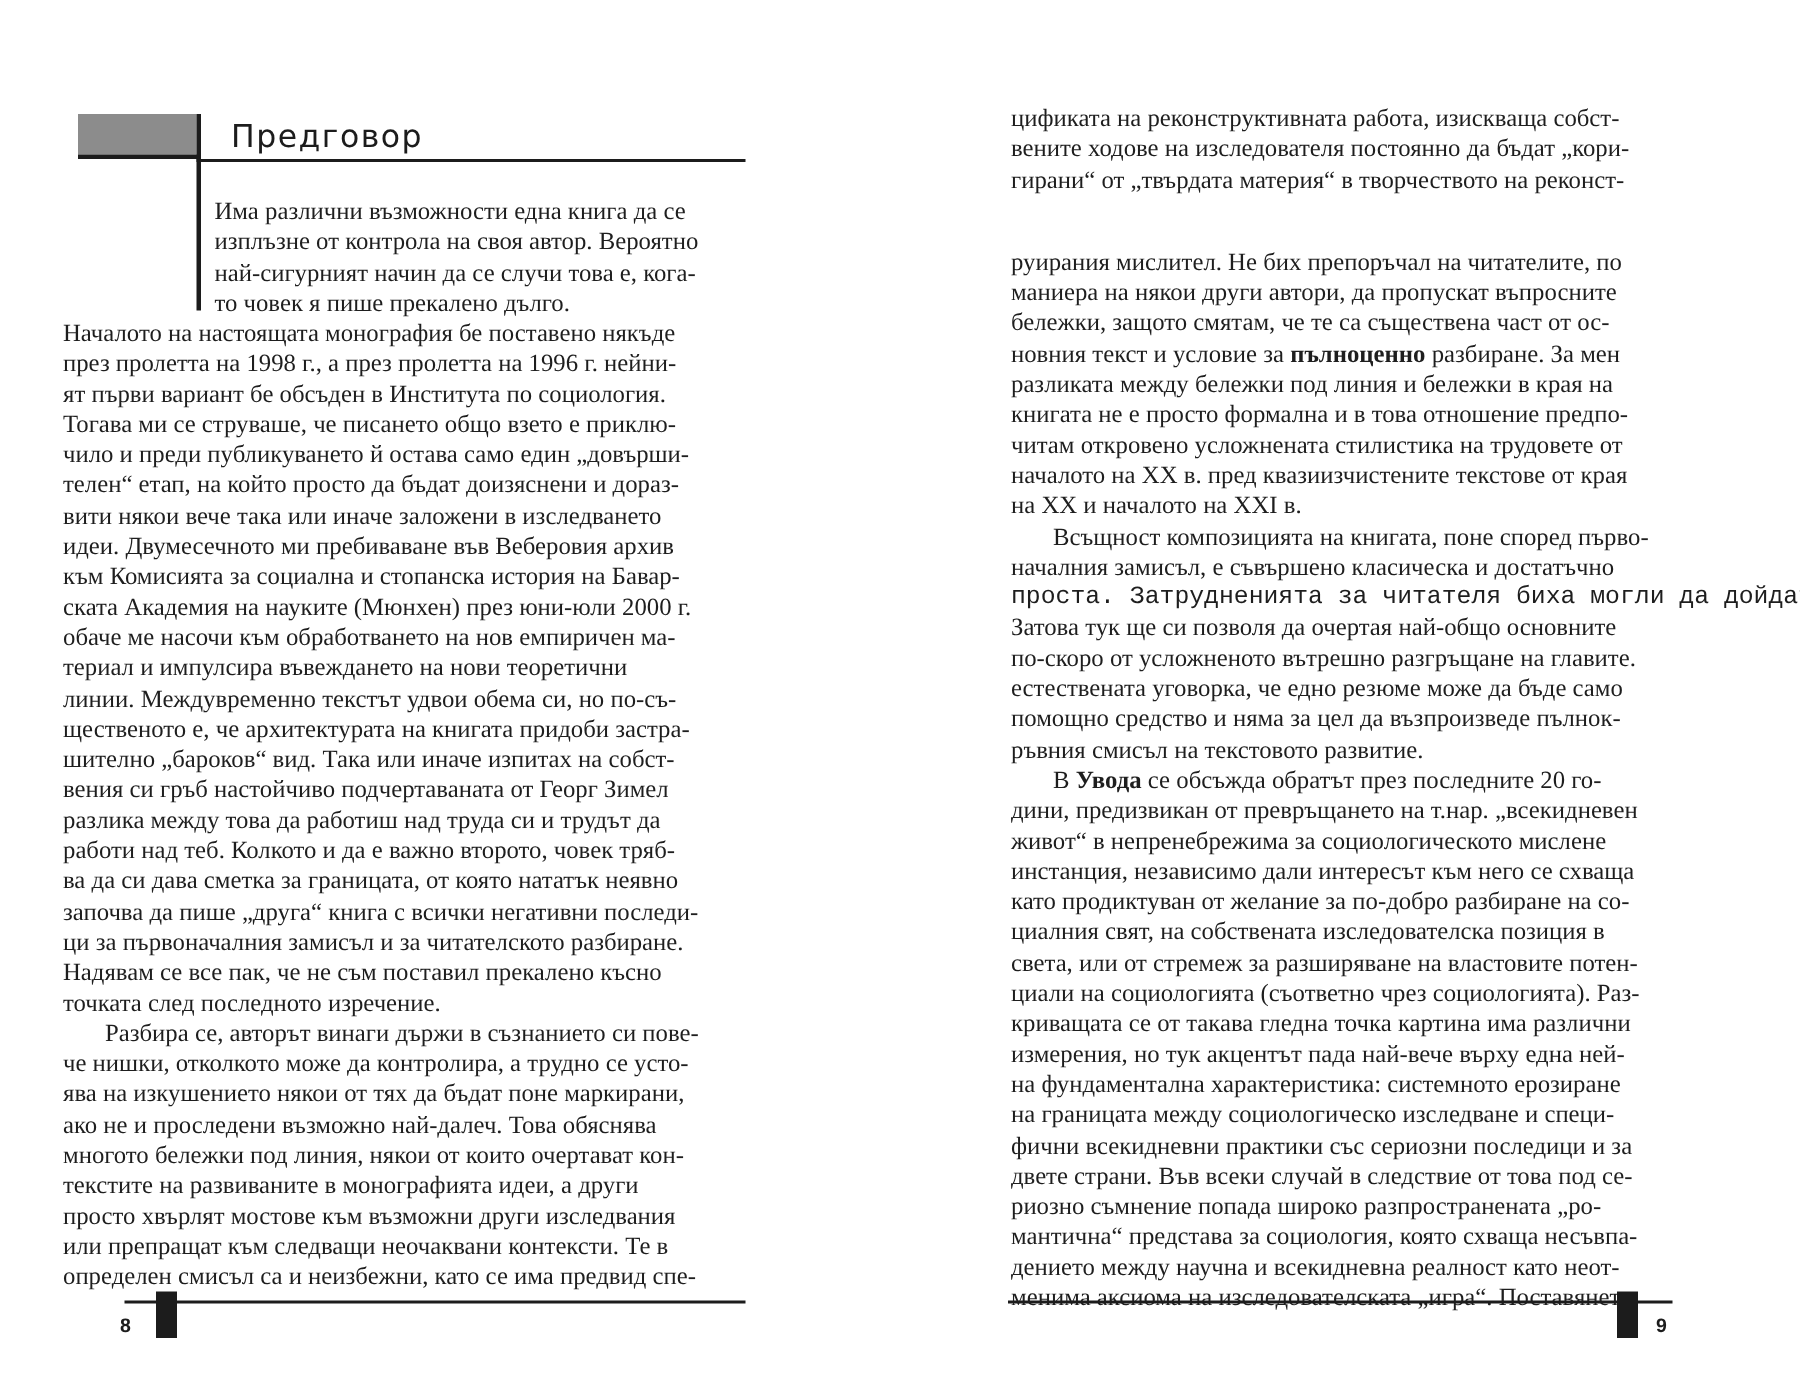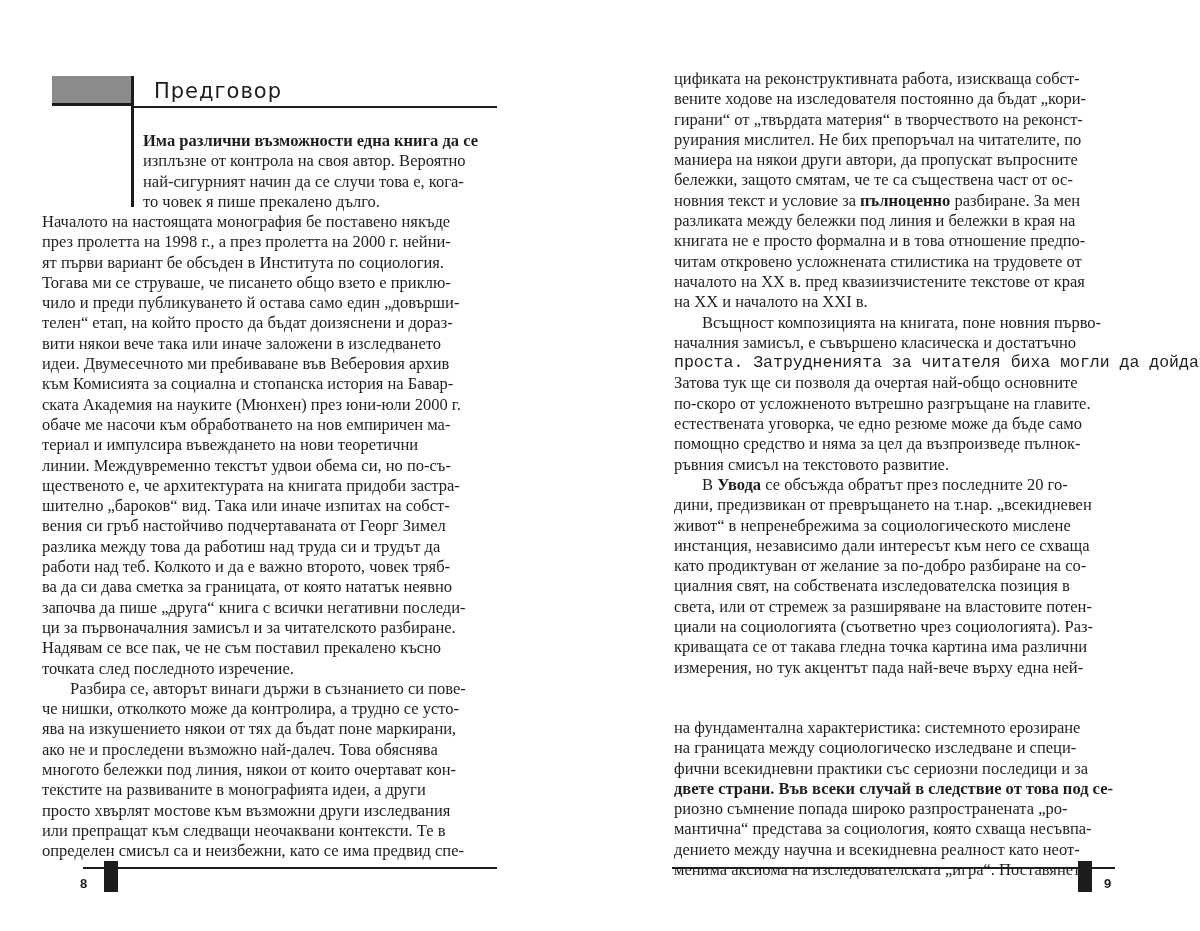--- a/index.html
+++ b/index.html
@@ -48,29 +48,29 @@
 <body>
 
 <div>
   <div class="abs gray-box"></div>
   <div class="abs hline-a"></div>
   <div class="abs vline"></div>
   <div class="abs hline-b"></div>
   <div class="abs chapter-title">Предговор</div>
 
   <div class="abs epigraph">
-      <div class="bline" style="word-spacing: 0px; font-weight: bold;"><span>Има различни възможности една книга да се</span></div>
+      <div class="bline" style="word-spacing: 0px;"><span>Има различни възможности една книга да се</span></div>
       <div class="bline" style="word-spacing: 0px;"><span>изплъзне от контрола на своя автор. Вероятно</span></div>
       <div class="bline" style="word-spacing: 0px;"><span>най-сигурният начин да се случи това е, кога-</span></div>
       <div class="bline pend"><span>то човек я пише прекалено дълго.</span></div>
     </div>
 
   <div class="abs left-body">
       <div class="bline" style="word-spacing: 0px;"><span>Началото на настоящата монография бе поставено някъде</span></div>
-      <div class="bline" style="word-spacing: 0px;"><span>през пролетта на 1998 г., а през пролетта на 2000 г. нейни-</span></div>
+      <div class="bline" style="word-spacing: 0px;"><span>през пролетта на 1998 г., а през пролетта на 1996 г. нейни-</span></div>
       <div class="bline" style="word-spacing: 0px;"><span>ят първи вариант бе обсъден в Института по социология.</span></div>
       <div class="bline" style="word-spacing: 0px;"><span>Тогава ми се струваше, че писането общо взето е приклю-</span></div>
       <div class="bline" style="word-spacing: 0px;"><span>чило и преди публикуването й остава само един „довърши-</span></div>
       <div class="bline" style="word-spacing: 0px;"><span>телен“ етап, на който просто да бъдат доизяснени и дораз-</span></div>
       <div class="bline" style="word-spacing: 0px;"><span>вити някои вече така или иначе заложени в изследването</span></div>
       <div class="bline" style="word-spacing: 0px;"><span>идеи. Двумесечното ми пребиваване във Веберовия архив</span></div>
       <div class="bline" style="word-spacing: 0px;"><span>към Комисията за социална и стопанска история на Бавар-</span></div>
       <div class="bline" style="word-spacing: 0px;"><span>ската Академия на науките (Мюнхен) през юни-юли 2000 г.</span></div>
       <div class="bline" style="word-spacing: 0px;"><span>обаче ме насочи към обработването на нов емпиричен ма-</span></div>
       <div class="bline" style="word-spacing: 0px;"><span>териал и импулсира въвеждането на нови теоретични</span></div>
@@ -99,51 +99,51 @@
   <div class="abs frule frule-left"></div>
   <div class="abs fblock fblock-left"></div>
   <div class="abs pagenum pagenum-left">8</div>
 </div>
 
 <div>
   <div class="abs right-body">
       <div class="bline" style="word-spacing: 0px;"><span>цификата на реконструктивната работа, изискваща собст-</span></div>
       <div class="bline" style="word-spacing: 0px;"><span>вените ходове на изследователя постоянно да бъдат „кори-</span></div>
       <div class="bline" style="word-spacing: 0px;"><span>гирани“ от „твърдата материя“ в творчеството на реконст-</span></div>
-      <div class="bline" style="word-spacing: 0px;"><span>руирания мислител. Не бих препоръчал на читателите, по</span></div>
+      <div class="bline" style="word-spacing: 0px; margin-top: 35px;"><span>руирания мислител. Не бих препоръчал на читателите, по</span></div>
       <div class="bline" style="word-spacing: 0px;"><span>маниера на някои други автори, да пропускат въпросните</span></div>
       <div class="bline" style="word-spacing: 0px;"><span>бележки, защото смятам, че те са съществена част от ос-</span></div>
       <div class="bline" style="word-spacing: 0px;"><span>новния текст и условие за </span><span class="b">пълноценно</span><span> разбиране. За мен</span></div>
       <div class="bline" style="word-spacing: 0px;"><span>разликата между бележки под линия и бележки в края на</span></div>
       <div class="bline" style="word-spacing: 0px;"><span>книгата не е просто формална и в това отношение предпо-</span></div>
       <div class="bline" style="word-spacing: 0px;"><span>читам откровено усложнената стилистика на трудовете от</span></div>
       <div class="bline" style="word-spacing: 0px;"><span>началото на ХХ в. пред квазиизчистените текстове от края</span></div>
       <div class="bline pend"><span>на ХХ и началото на ХХI в.</span></div>
-      <div class="bline indent" style="word-spacing: 0px;"><span>Всъщност композицията на книгата, поне новния първо-</span></div>
+      <div class="bline indent" style="word-spacing: 0px;"><span>Всъщност композицията на книгата, поне според първо-</span></div>
       <div class="bline" style="word-spacing: 0px;"><span>началния замисъл, е съвършено класическа и достатъчно</span></div>
       <div class="bline" style="word-spacing: 0px; font-family: Liberation Mono, monospace;"><span>проста. Затрудненията за читателя биха могли да дойдат</span></div>
       <div class="bline" style="word-spacing: 0px;"><span>Затова тук ще си позволя да очертая най-общо основните</span></div>
       <div class="bline" style="word-spacing: 0px;"><span>по-скоро от усложненото вътрешно разгръщане на главите.</span></div>
       <div class="bline" style="word-spacing: 0px;"><span>естествената уговорка, че едно резюме може да бъде само</span></div>
       <div class="bline" style="word-spacing: 0px;"><span>помощно средство и няма за цел да възпроизведе пълнок-</span></div>
       <div class="bline pend"><span>ръвния смисъл на текстовото развитие.</span></div>
       <div class="bline indent" style="word-spacing: 0px;"><span>В </span><span class="b">Увода</span><span> се обсъжда обратът през последните 20 го-</span></div>
       <div class="bline" style="word-spacing: 0px;"><span>дини, предизвикан от превръщането на т.нар. „всекидневен</span></div>
       <div class="bline" style="word-spacing: 0px;"><span>живот“ в непренебрежима за социологическото мислене</span></div>
       <div class="bline" style="word-spacing: 0px;"><span>инстанция, независимо дали интересът към него се схваща</span></div>
       <div class="bline" style="word-spacing: 0px;"><span>като продиктуван от желание за по-добро разбиране на со-</span></div>
       <div class="bline" style="word-spacing: 0px;"><span>циалния свят, на собствената изследователска позиция в</span></div>
       <div class="bline" style="word-spacing: 0px;"><span>света, или от стремеж за разширяване на властовите потен-</span></div>
       <div class="bline" style="word-spacing: 0px;"><span>циали на социологията (съответно чрез социологията). Раз-</span></div>
       <div class="bline" style="word-spacing: 0px;"><span>криващата се от такава гледна точка картина има различни</span></div>
       <div class="bline" style="word-spacing: 0px;"><span>измерения, но тук акцентът пада най-вече върху една ней-</span></div>
-      <div class="bline" style="word-spacing: 0px; margin-top: 40px;"><span>на фундаментална характеристика: системното ерозиране</span></div>
+      <div class="bline" style="word-spacing: 0px;"><span>на фундаментална характеристика: системното ерозиране</span></div>
       <div class="bline" style="word-spacing: 0px;"><span>на границата между социологическо изследване и специ-</span></div>
       <div class="bline" style="word-spacing: 0px;"><span>фични всекидневни практики със сериозни последици и за</span></div>
-      <div class="bline" style="word-spacing: 0px; font-weight: bold;"><span>двете страни. Във всеки случай в следствие от това под се-</span></div>
+      <div class="bline" style="word-spacing: 0px;"><span>двете страни. Във всеки случай в следствие от това под се-</span></div>
       <div class="bline" style="word-spacing: 0px;"><span>риозно съмнение попада широко разпространената „ро-</span></div>
       <div class="bline" style="word-spacing: 0px;"><span>мантична“ представа за социология, която схваща несъвпа-</span></div>
       <div class="bline" style="word-spacing: 0px;"><span>дението между научна и всекидневна реалност като неот-</span></div>
       <div class="bline" style="word-spacing: 0px;"><span>менима аксиома на изследователската „игра“. Поставянето</span></div>
     </div>
 
   <div class="abs frule frule-right"></div>
   <div class="abs fblock fblock-right"></div>
   <div class="abs pagenum pagenum-right">9</div>
 </div>

